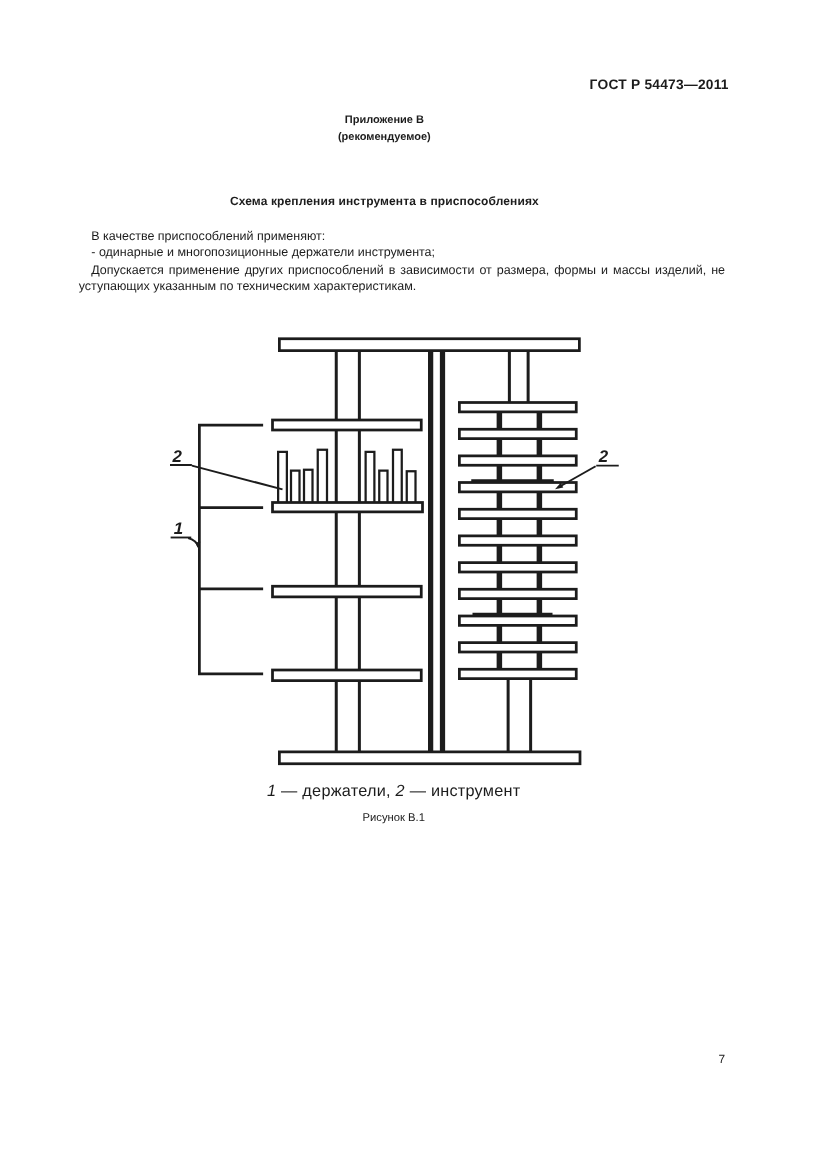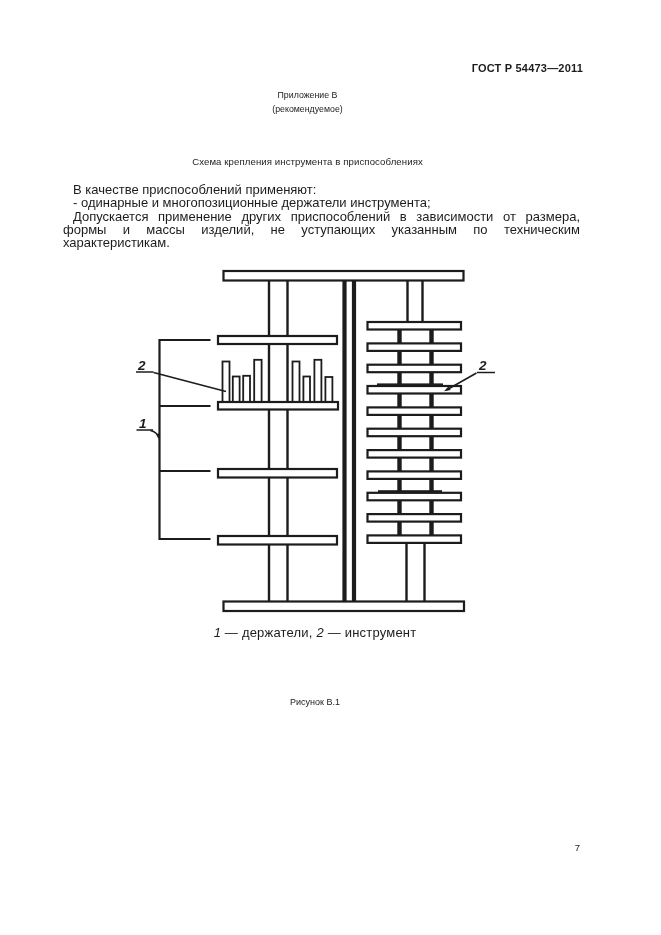--- a/index.html
+++ b/index.html
@@ -11,42 +11,42 @@
     font-family:"Liberation Sans", sans-serif;
     overflow:hidden;
   }
   .abs { position:absolute; }
   #doc-header {
     top:62px; left:63px; width:520px;
     text-align:right; font-weight:bold; font-size:11px; letter-spacing:0.2px;
   }
   #appendix-block {
     top:88px; left:40px; width:535px;
-    text-align:center; font-weight:normal; font-size:8.8px; line-height:14px;
+    text-align:center; font-weight:bold; font-size:8.8px; line-height:14px;
   }
   #page-title {
     top:156px; left:40px; width:535px;
-    text-align:center; font-weight:normal; font-size:9.6px; letter-spacing:0.1px;
+    text-align:center; font-weight:bold; font-size:9.6px; letter-spacing:0.1px;
   }
   #body-text {
     top:183px; left:63px; width:517px;
   }
   #body-text p {
-    font-size:13px; line-height:13.25px;
+    font-size:10px; line-height:13.25px;
     text-align:justify; text-indent:10px;
   }
   #figure-svg { left:120px; top:260px; }
   #figure-caption {
     top:625px; left:40px; width:550px;
     text-align:center; font-size:13px; letter-spacing:0.2px;
   }
   #figure-caption .num { font-style:italic; }
   #figure-label {
     top:649px; left:40px; width:550px;
-    text-align:center; font-size:9px;margin-top:48px;
+    text-align:center; font-size:9px;
   }
   #page-number {
     top:842px; left:520px; width:60px;
     text-align:right; font-size:9.5px;
   }
 </style>
 </head>
 <body>
 
 <div class="abs" id="doc-header">ГОСТ Р 54473—2011</div>

